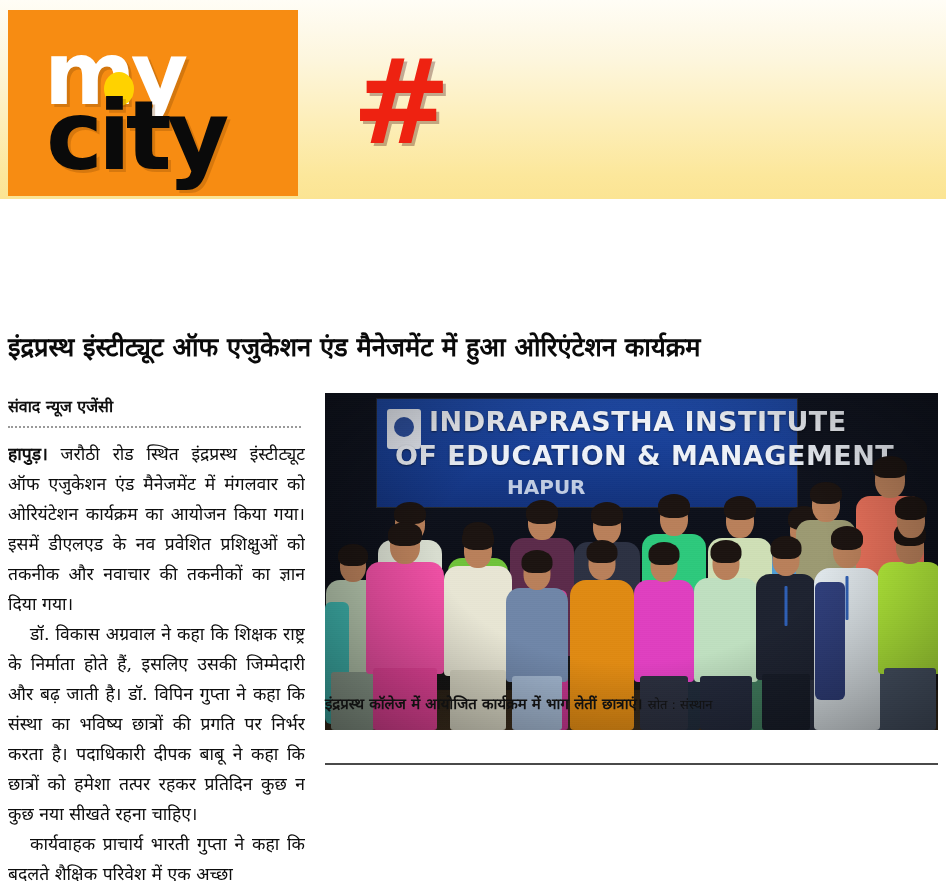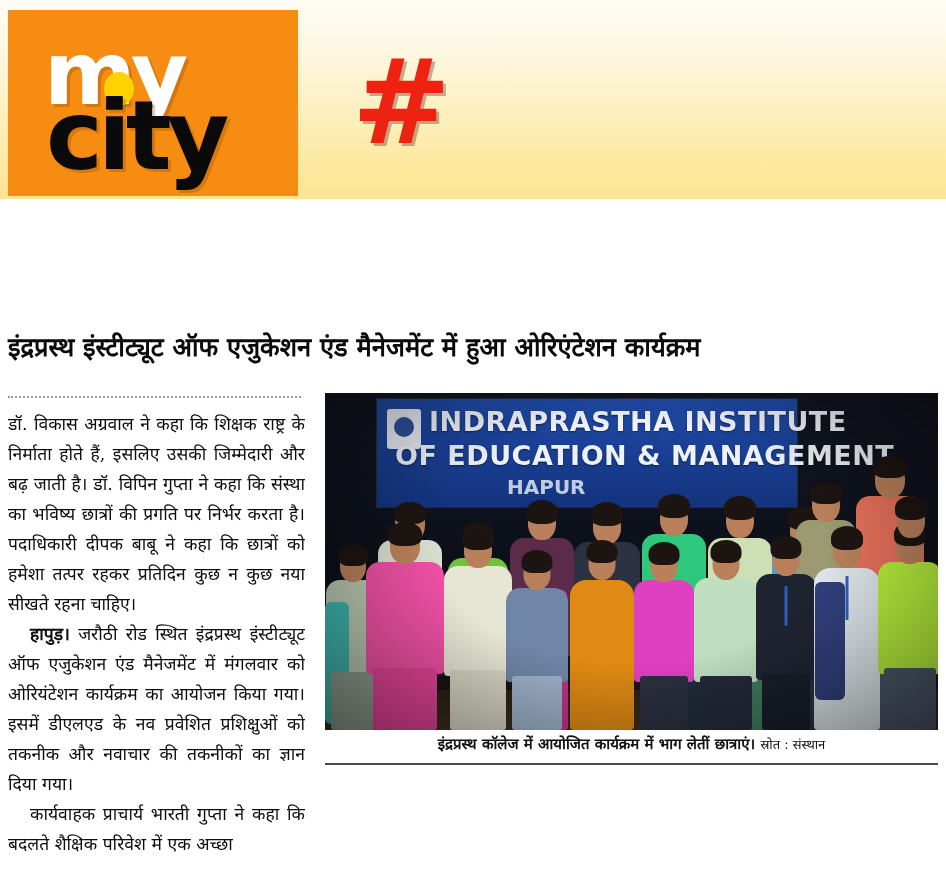--- a/index.html
+++ b/index.html
@@ -200,27 +200,27 @@
 
   .photo {
     position: absolute;
     inset: 0;
     overflow: hidden;
   }
 
   .caption {
     position: absolute;
     left: 325px;
-    top: 734px;
+    top: 694px;
     width: 613px;
     font-family: "DejaVu Sans", "Liberation Sans", sans-serif;
     font-weight: bold;
     font-size: 15px;
     line-height: 21px;
-    text-align: center;
+    text-align: left;
     color: #111111;
     white-space: nowrap;
   }
 
   .caption .credit {
     font-weight: normal;
     font-size: 13px;
   }
 
   .photo-rule {
@@ -427,24 +427,25 @@
 
     <div class="hashtag-wrap">
       <span class="hash-sign">#</span>
     </div>
 
   </div>
 
   <h2 class="subhead">इंद्रप्रस्थ इंस्टीट्यूट ऑफ एजुकेशन एंड मैनेजमेंट में हुआ ओरिएंटेशन कार्यक्रम</h2>
 
   <div class="col-left">
+    <div class="byline">संवाद न्यूज एजेंसी</div>
     <div class="dotted-rule"></div>
     <div class="body-text">
+      <p><span class="dateline">हापुड़।</span><span> जरौठी रोड स्थित इंद्रप्रस्थ इंस्टीट्यूट ऑफ एजुकेशन एंड मैनेजमेंट में मंगलवार को ओरियंटेशन कार्यक्रम का आयोजन किया गया। इसमें डीएलएड के नव प्रवेशित प्रशिक्षुओं को तकनीक और नवाचार की तकनीकों का ज्ञान दिया गया।</span></p>
       <p>डॉ. विकास अग्रवाल ने कहा कि शिक्षक राष्ट्र के निर्माता होते हैं, इसलिए उसकी जिम्मेदारी और बढ़ जाती है। डॉ. विपिन गुप्ता ने कहा कि संस्था का भविष्य छात्रों की प्रगति पर निर्भर करता है। पदाधिकारी दीपक बाबू ने कहा कि छात्रों को हमेशा तत्पर रहकर प्रतिदिन कुछ न कुछ नया सीखते रहना चाहिए।</p>
-      <p><span class="dateline">हापुड़।</span><span> जरौठी रोड स्थित इंद्रप्रस्थ इंस्टीट्यूट ऑफ एजुकेशन एंड मैनेजमेंट में मंगलवार को ओरियंटेशन कार्यक्रम का आयोजन किया गया। इसमें डीएलएड के नव प्रवेशित प्रशिक्षुओं को तकनीक और नवाचार की तकनीकों का ज्ञान दिया गया।</span></p>
       <p>कार्यवाहक प्राचार्य भारती गुप्ता ने कहा कि बदलते शैक्षिक परिवेश में एक अच्छा</p>
     </div>
   </div>
 
   <div class="photo-wrap">
     <div class="photo">
       <div class="stage-bg"></div>
 
       <div class="banner">
         <span class="banner-logo"></span>

